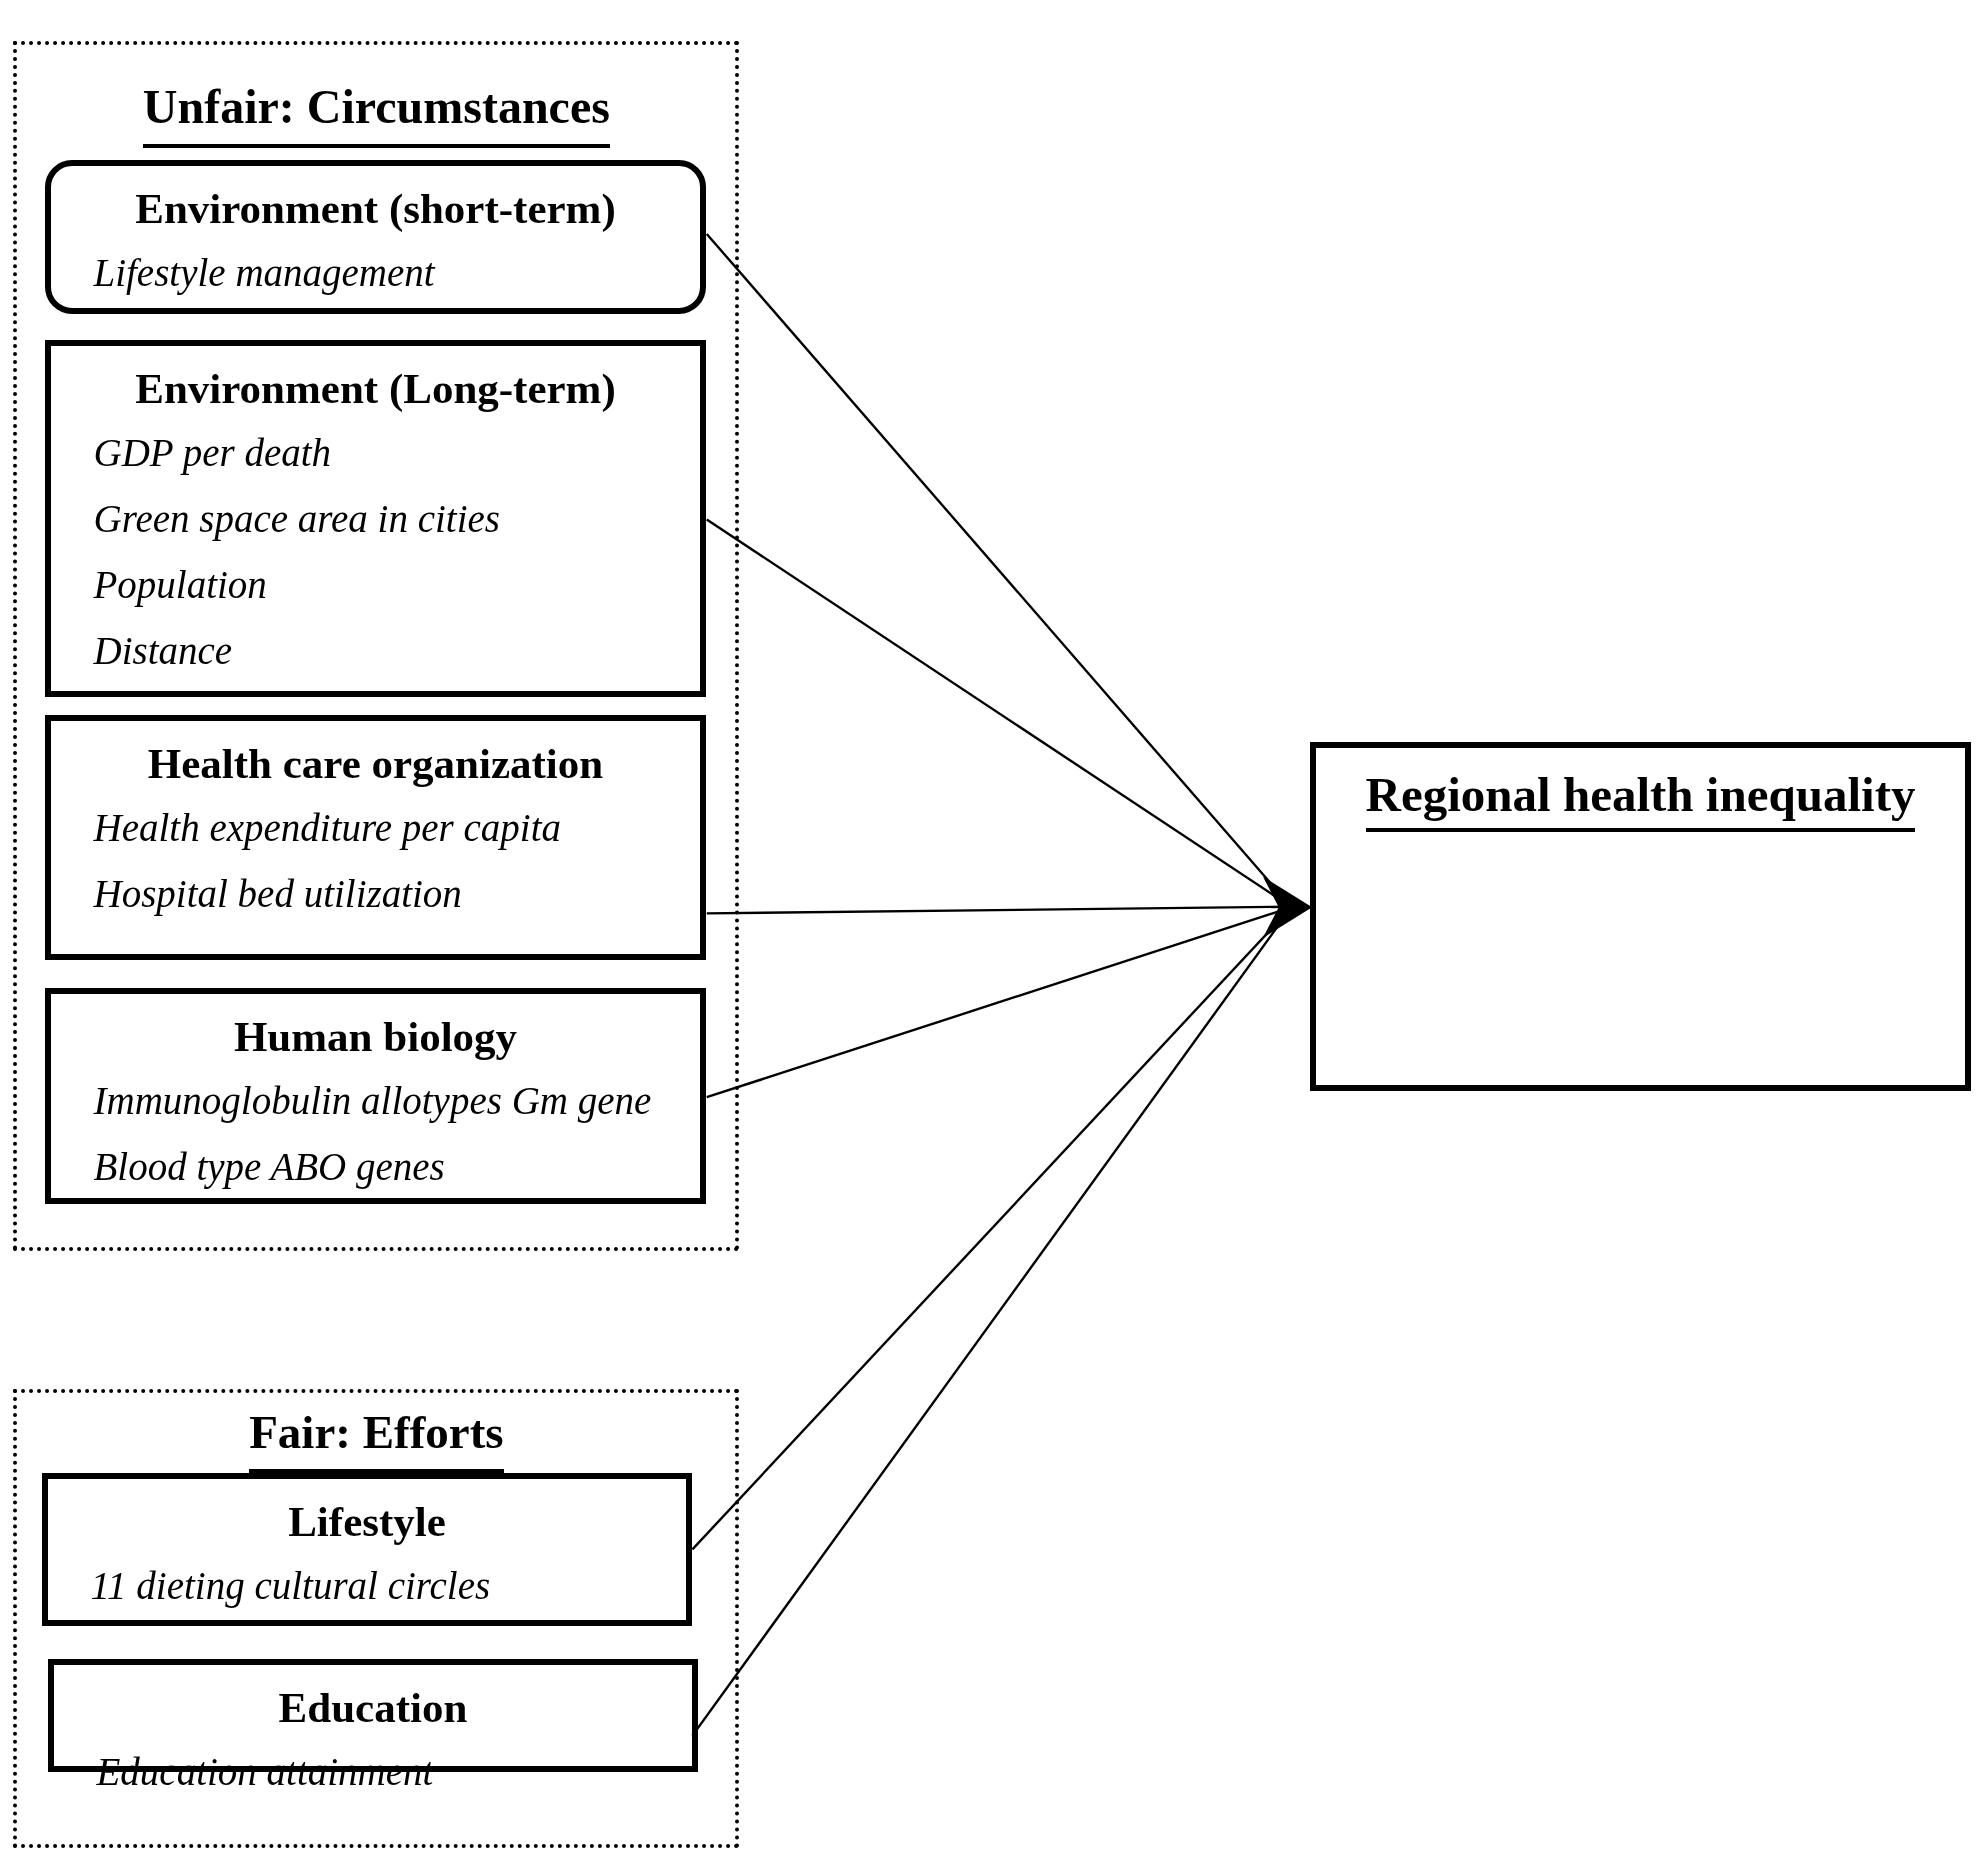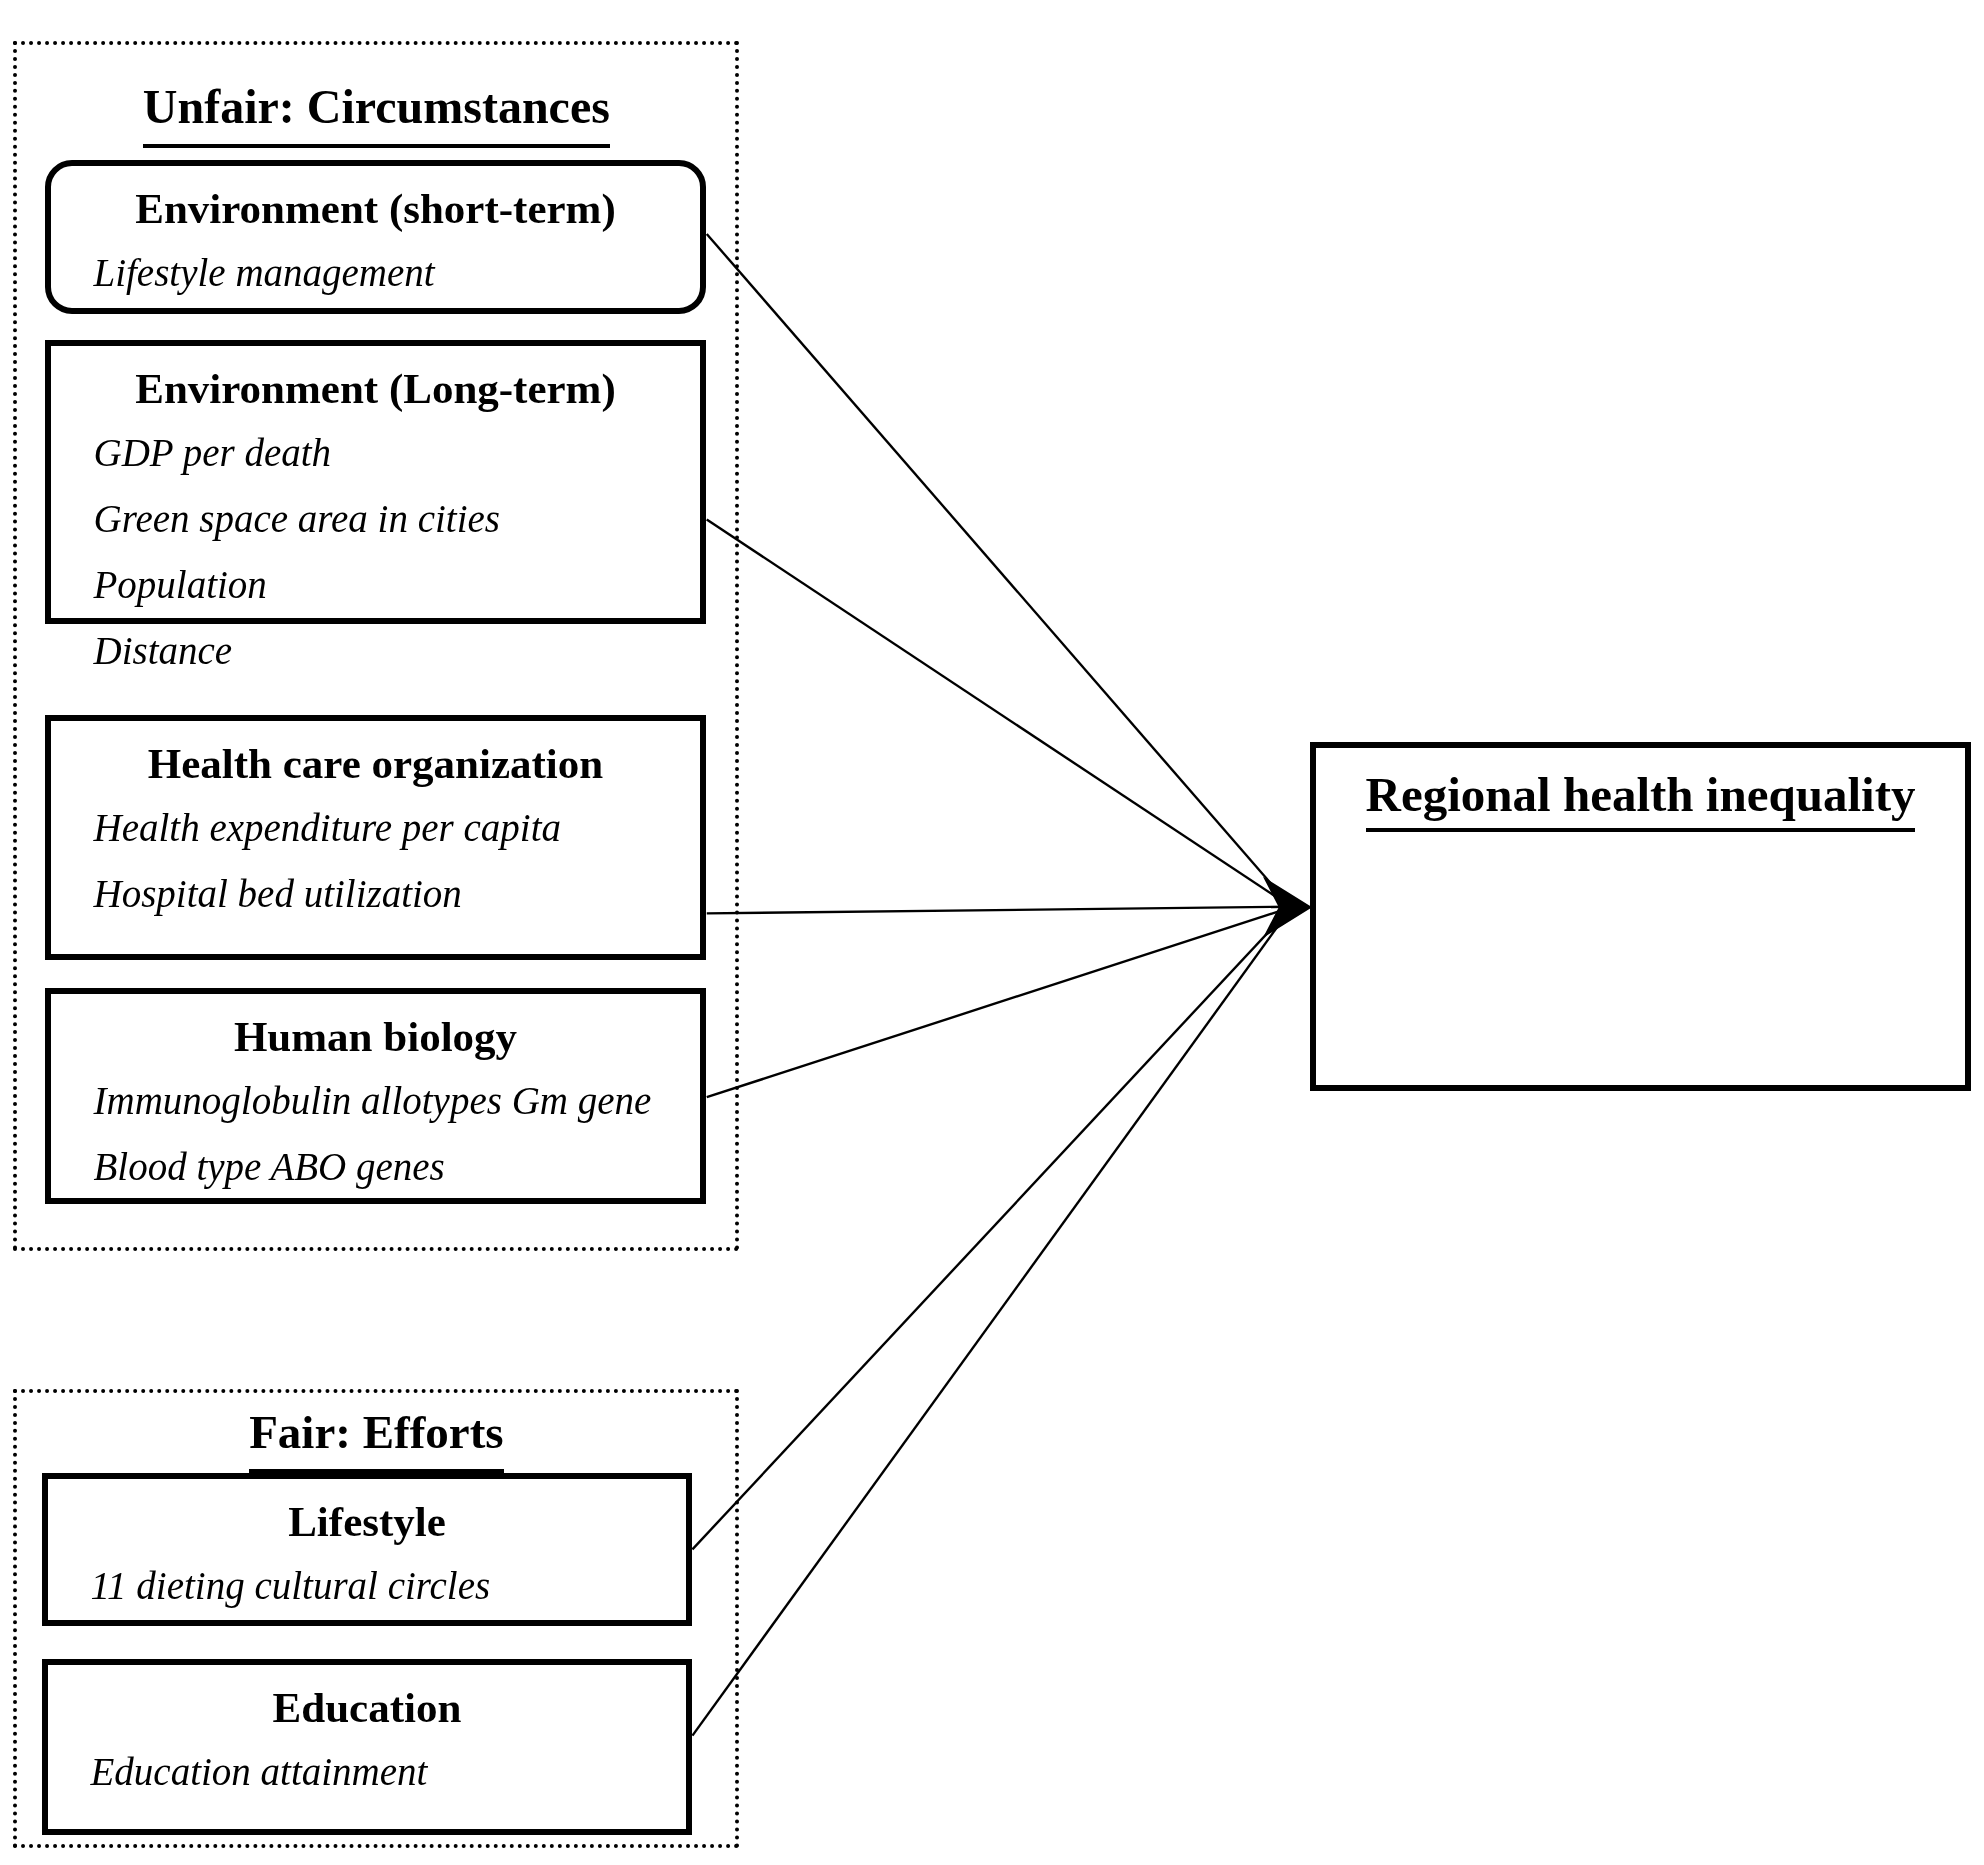--- a/index.html
+++ b/index.html
@@ -72,25 +72,25 @@
   }
   .overlay line { stroke: #000000; stroke-width: 5; }
   .overlay polygon { fill: #000000; stroke: none; }
 
   #unfair-group { left: 13.4px; top: 41px; width: 726px; height: 1210px; }
   #unfair-group .group-title { margin-top: 34px; }
   #fair-group { left: 13.4px; top: 1389px; width: 726px; height: 459px; }
   #fair-group .group-title { margin-top: 11.5px; font-size: 47px; }
 
   #box-env-short { left: 45px; top: 160px;  width: 661px; height: 154px; border-radius: 27px; }
-  #box-env-long  { left: 45px; top: 340px;  width: 661px; height: 284px; }
+  #box-env-long  { left: 45px; top: 340px;  width: 661px; height: 357px; }
   #box-health    { left: 45px; top: 715px; width: 661px; height: 245px; }
   #box-biology   { left: 45px; top: 988px; width: 661px; height: 216px; }
   #box-lifestyle { left: 42px; top: 1473px; width: 650px; height: 153px; }
-  #box-education { left: 42px; top: 1659px; width: 650px; height: 176px; }
+  #box-education { left: 48px; top: 1659px; width: 650px; height: 113px; }
 </style>
 </head>
 <body>
 
 <div class="canvas">
 
   <div class="dotted-group" id="unfair-group">
     <div class="group-title">
       <span class="u">Unfair: Circumstances</span>
     </div>

